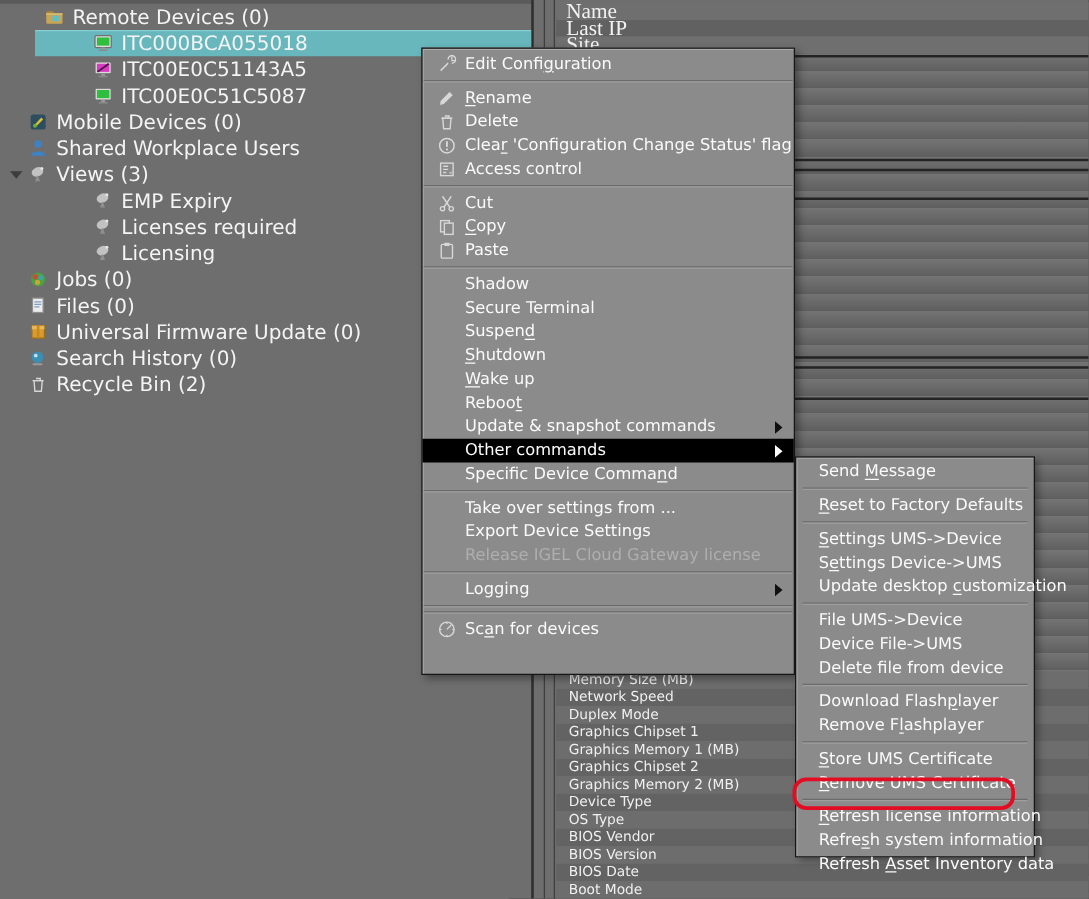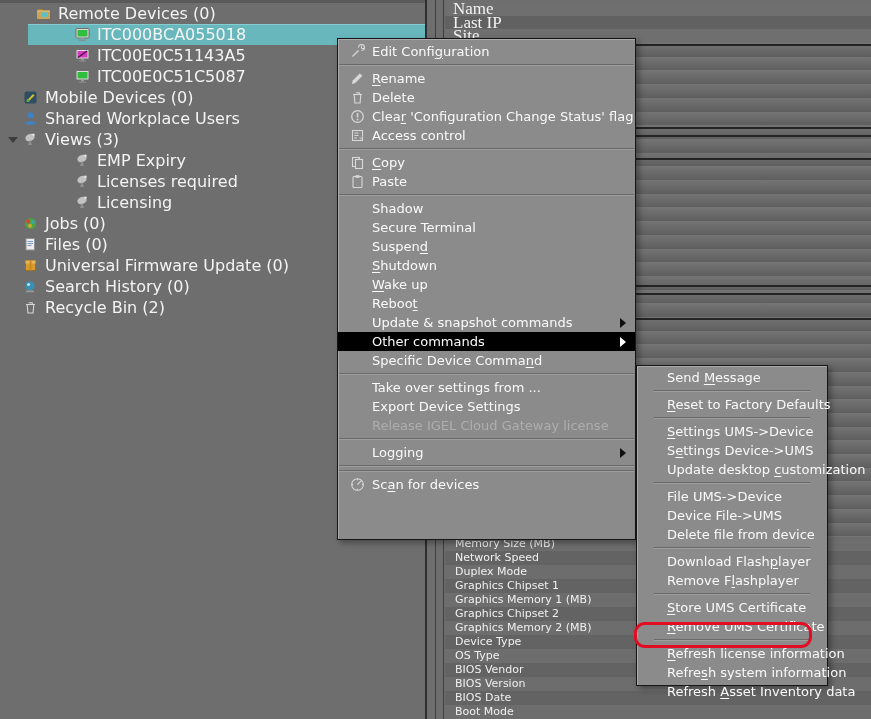--- a/index.html
+++ b/index.html
@@ -34,21 +34,21 @@
   .ind1{padding-left:23px;text-align:center;} .ind2{padding-left:36px;} .ind3{padding-left:47px;margin-left:28px;}
   .tic{width:15px;height:15px;margin-right:7px;flex:none;display:flex;}
   .tic svg{width:15px;height:15px;}
   .expander{position:absolute;left:8px;top:8px;width:0;height:0;
             border:5px solid transparent;border-top:6px solid #3d3d3d;border-bottom:0;}
   
   .menu{position:absolute;background:#8b8b8b;border:1px solid #161616;
         box-shadow:inset 1px 1px 0 #aaaaaa,3px 3px 6px rgba(0,0,0,.35);
         box-sizing:border-box;color:#fafafa;font-size:13px;}
   .menu-main{left:337px;top:38px;width:299px;height:502px;padding:3px 0;}
-  .menu-sub{left:636px;top:365px;width:192px;height:321px;padding:2px 16px;}
+  .menu-sub{left:636px;top:365px;width:192px;height:321px;padding:2px 4px;}
   .mitem{height:19px;display:flex;align-items:center;padding:0 9px 0 8px;white-space:nowrap;}
   .menu-main .mitem{height:19px;}
   .mico{width:22px;flex:none;display:flex;justify-content:center;}
   .mico svg{width:15px;height:15px;}
   .mlabel{margin-left:4px;}
   .menu-sub .mitem{padding-left:14px;}
   .menu-sub .mlabel{margin-left:0;}
   .mitem.hot{background:#000000;}
   .mitem.dis{color:#aeaeae;}
   .marrow{margin-left:auto;width:0;height:0;border:5px solid transparent;
@@ -328,20 +328,30 @@
             <path d="M9.5 9.5l1.2 1.4 2-2.6" stroke="#bdbdbd"></path>
           </svg>
         </span>
       <span class="mlabel">Access control</span>
     </div>
     <div class="msep"></div>
 
     <div class="mitem">
       <span class="mico">
           <svg viewBox="0 0 15 15" fill="none" stroke="#d8d8d8" stroke-width="1.1">
+            <path d="M4 2l6 9M11 2L5 11"></path>
+            <circle cx="4" cy="12" r="1.7"></circle>
+            <circle cx="11" cy="12" r="1.7"></circle>
+          </svg>
+        </span>
+      <span class="mlabel">Cut</span>
+    </div>
+    <div class="mitem">
+      <span class="mico">
+          <svg viewBox="0 0 15 15" fill="none" stroke="#d8d8d8" stroke-width="1.1">
             <rect x="2.5" y="2.5" width="7" height="9"></rect>
             <rect x="5.5" y="4.5" width="7" height="9" fill="#8b8b8b"></rect>
           </svg>
         </span>
       <span class="mlabel"><u>C</u>opy</span>
     </div>
     <div class="mitem">
       <span class="mico">
           <svg viewBox="0 0 15 15" fill="none" stroke="#d8d8d8" stroke-width="1.1">
             <rect x="3" y="2.5" width="9" height="11" rx="1"></rect>

